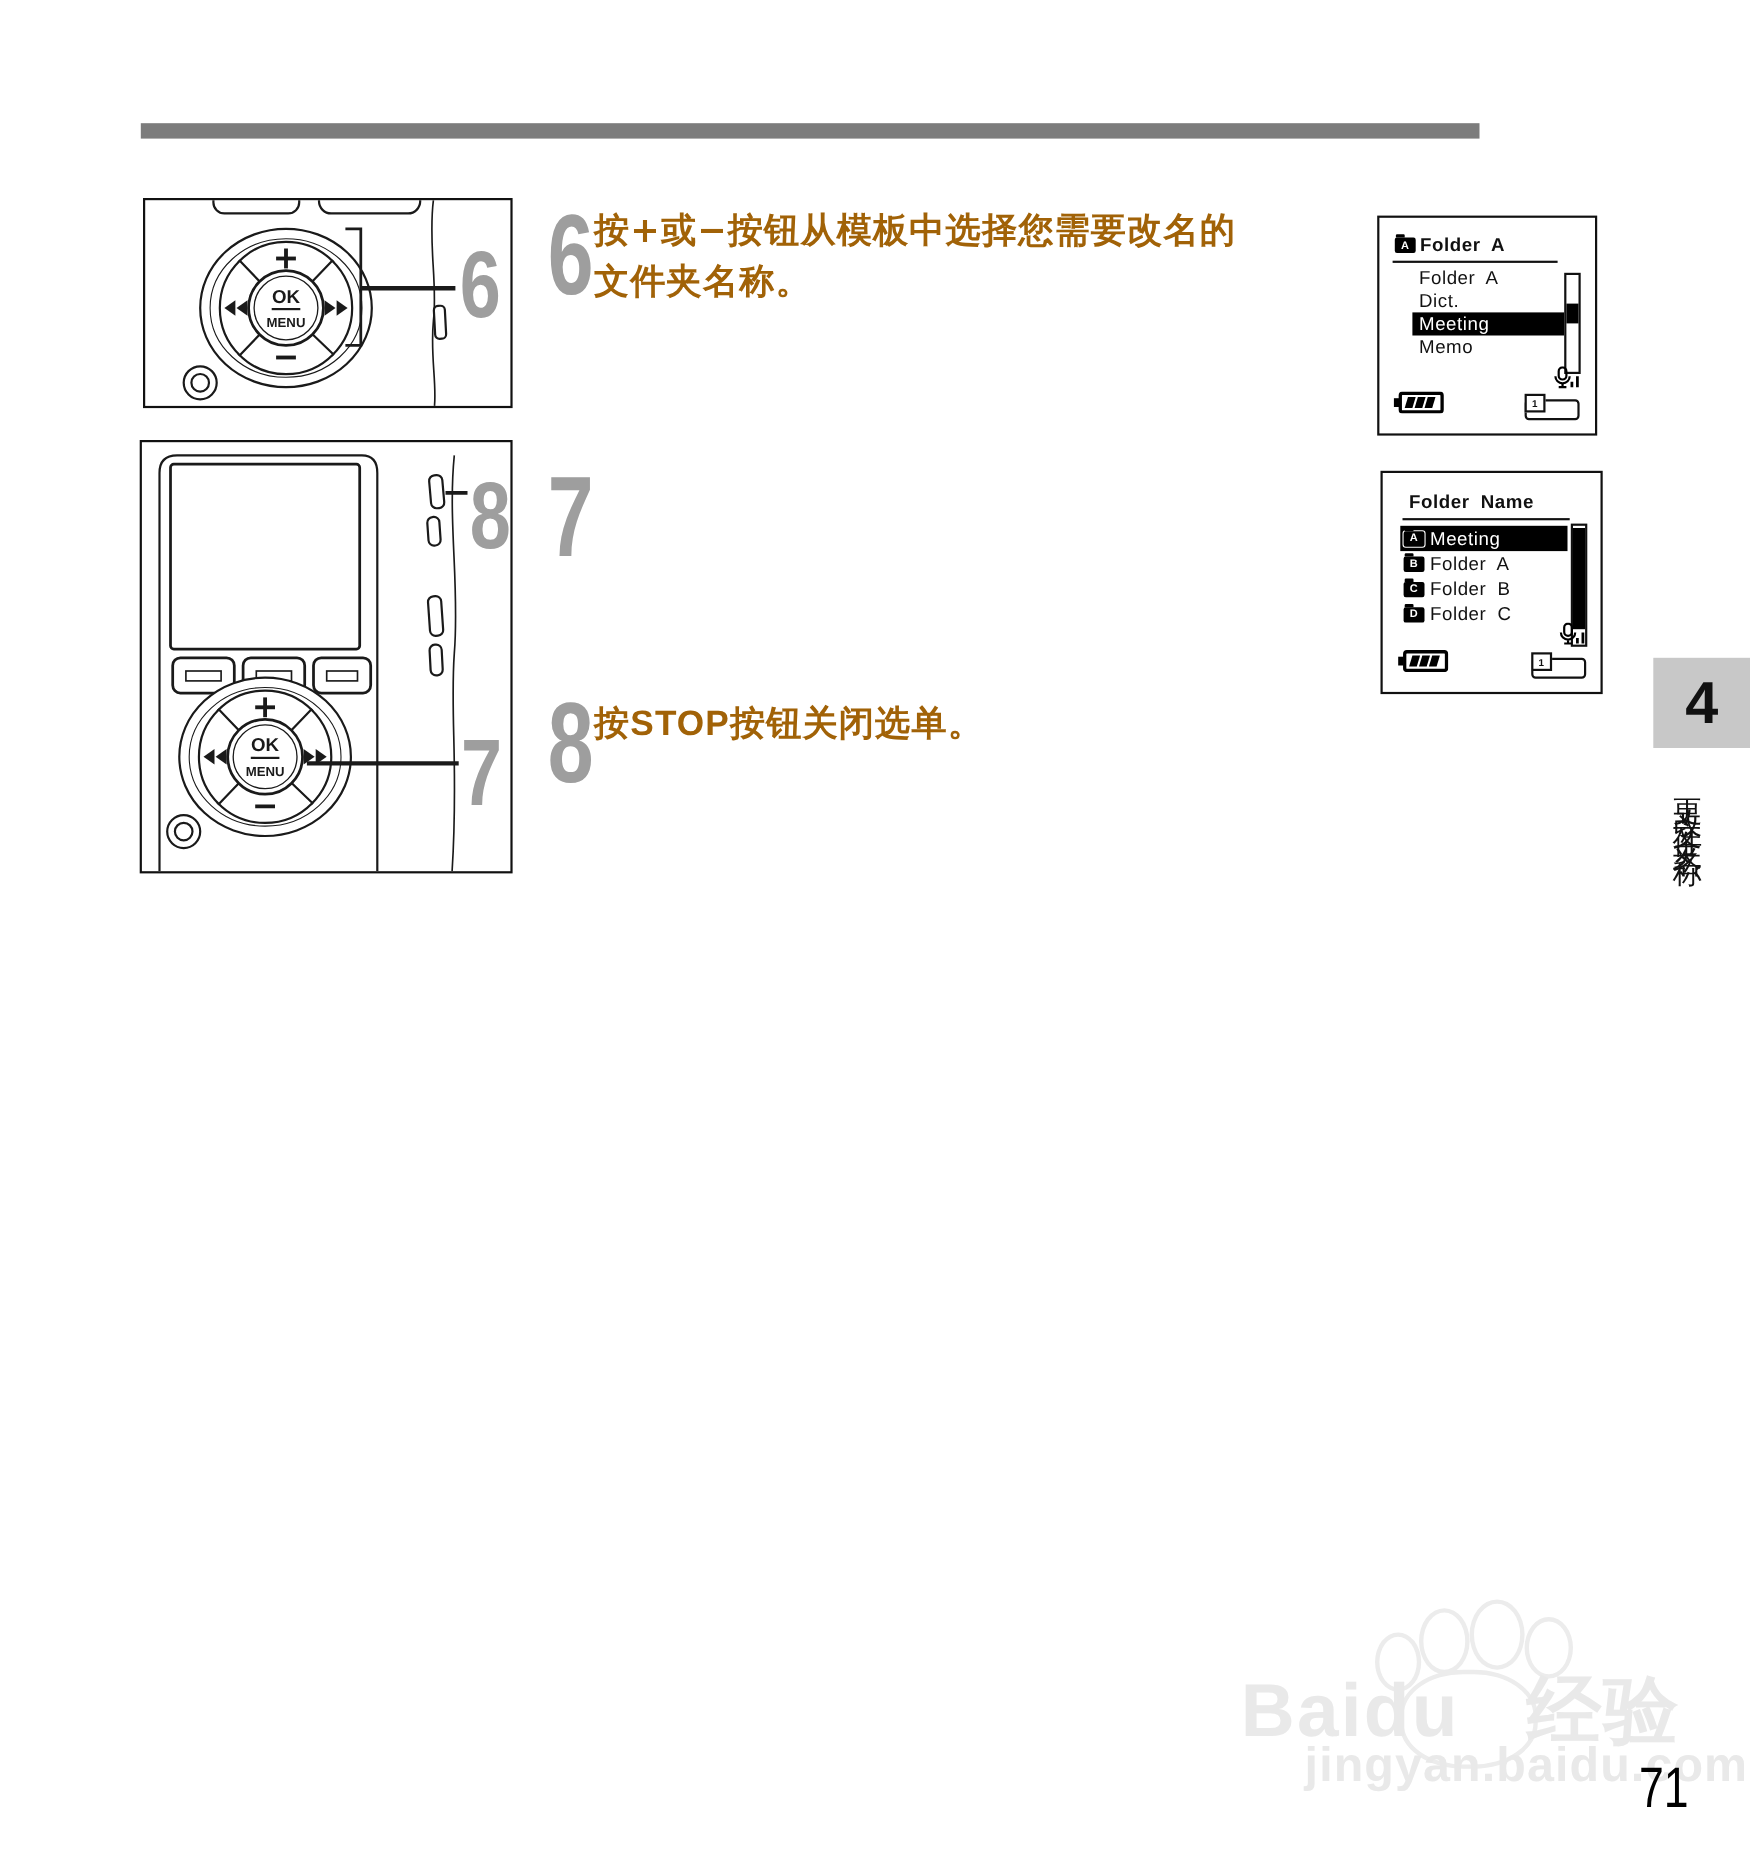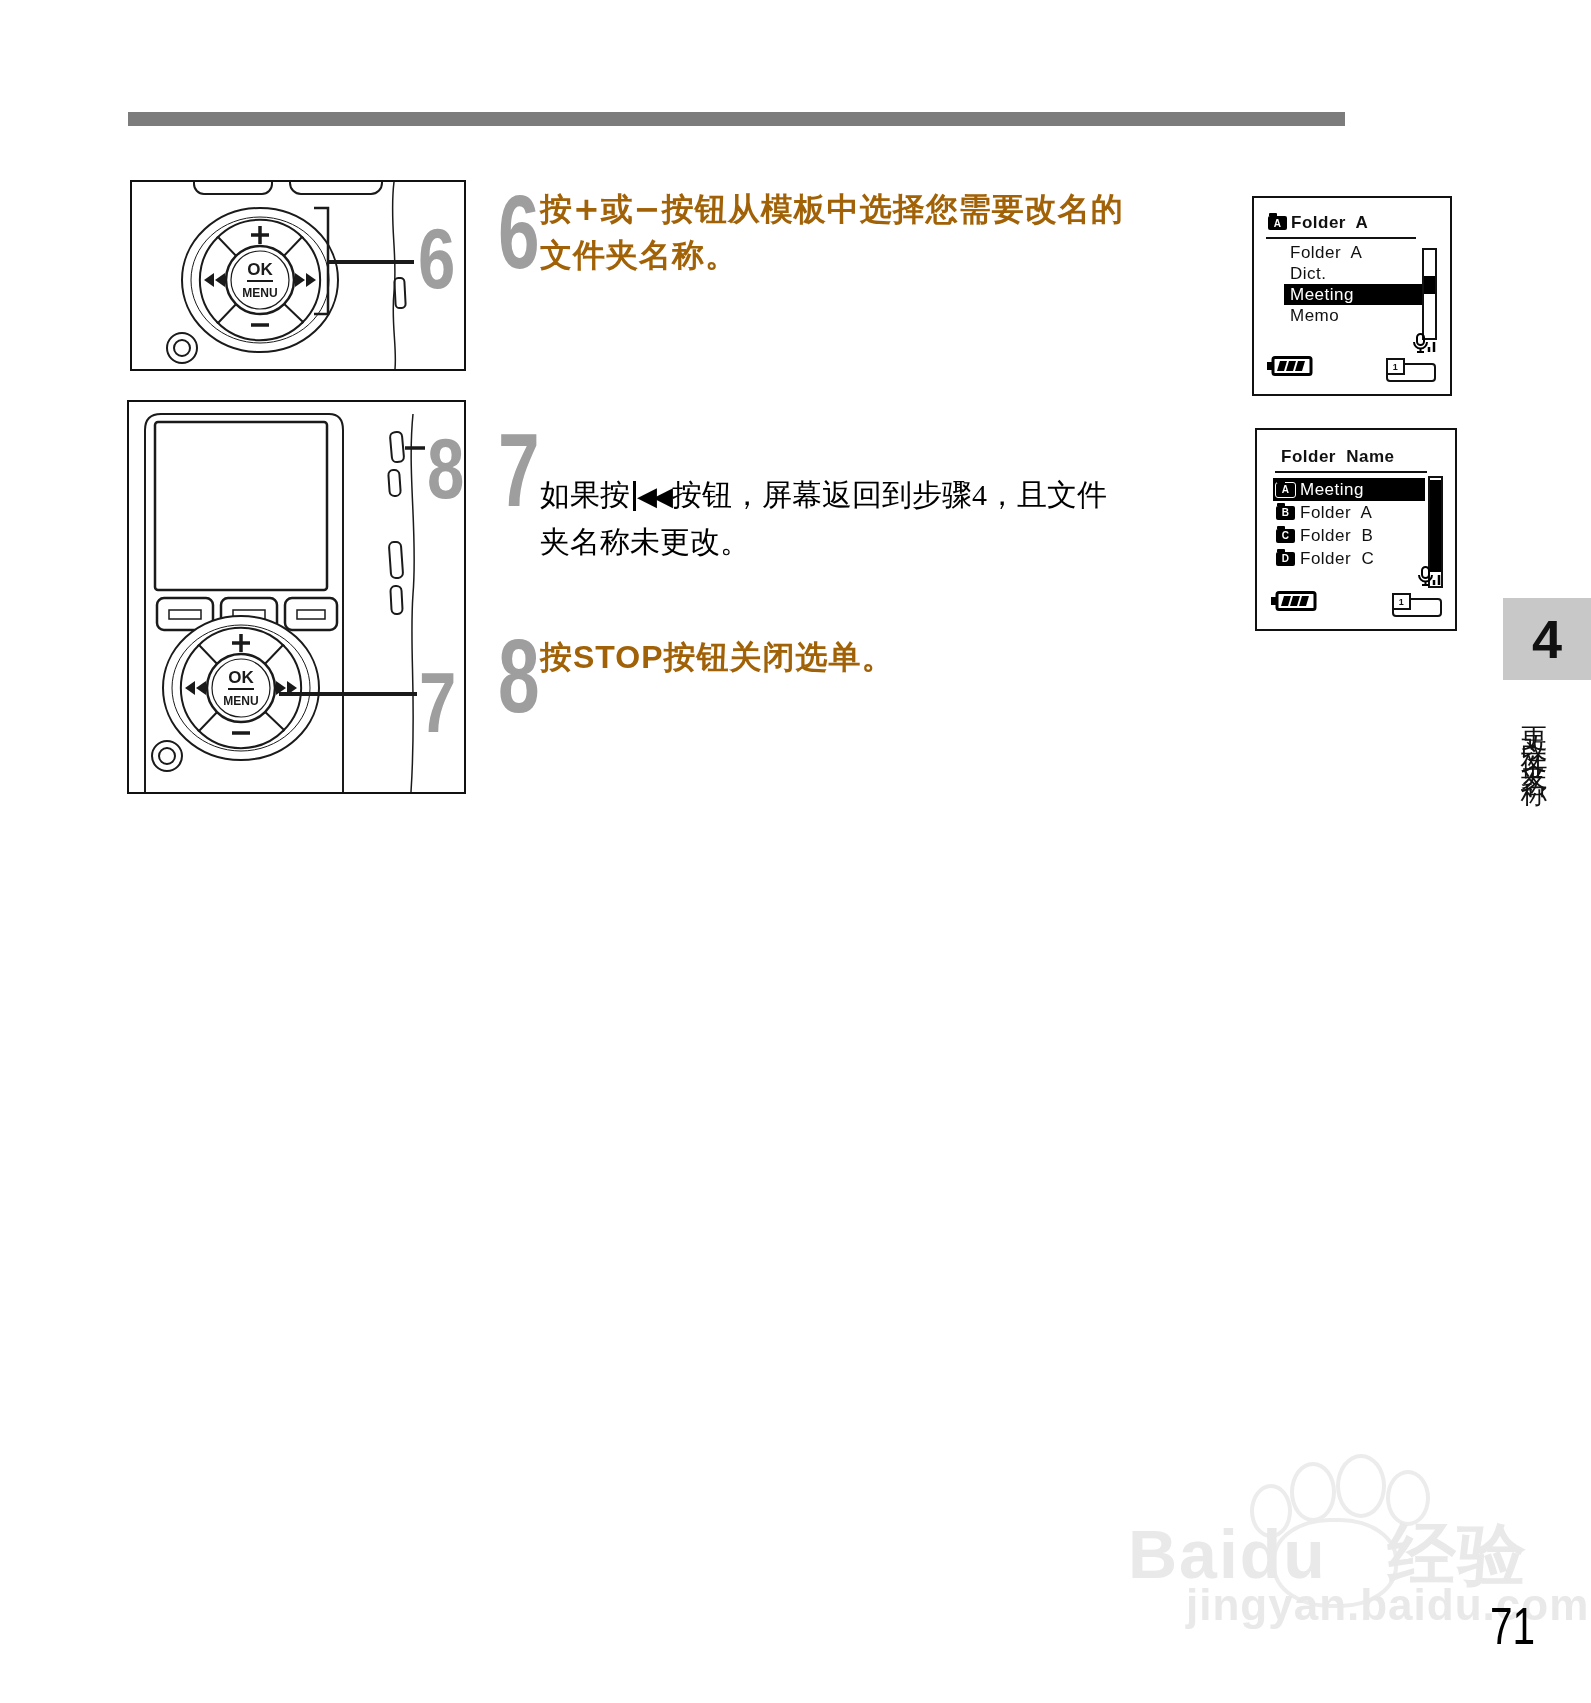--- a/index.html
+++ b/index.html
@@ -173,24 +173,20 @@
     </svg>
   </div>
 
   <div class="step-num" style="left:498px;top:186px">6</div>
   <div class="step-head" style="left:540px;top:186px">
     <span>按</span><span class="key-glyph">+</span><span>或</span><span class="key-glyph">−</span><span>按钮从模板中选择您需要改名的</span><br>
     <span>文件夹名称。</span>
   </div>
 
   <div class="step-num" style="left:498px;top:424px">7</div>
-  <div class="step-sub" style="left:540px;top:472px">
-    <span>如果按</span><span class="rewind">◀◀</span><span>按钮，屏幕返回到步骤4，且文件</span><br>
-    <span>夹名称未更改。</span>
-  </div>
 
   <div class="step-num" style="left:498px;top:630px">8</div>
   <div class="step-head" style="left:540px;top:634px">
     <span>按</span><span class="latin-key">STOP</span><span>按钮关闭选单。</span>
   </div>
 
   <div class="lcd" style="left:1252px;top:196px;width:196px;height:196px">
     <div class="lcd-head">
       <span class="folder-icon">
           <span>A</span>

